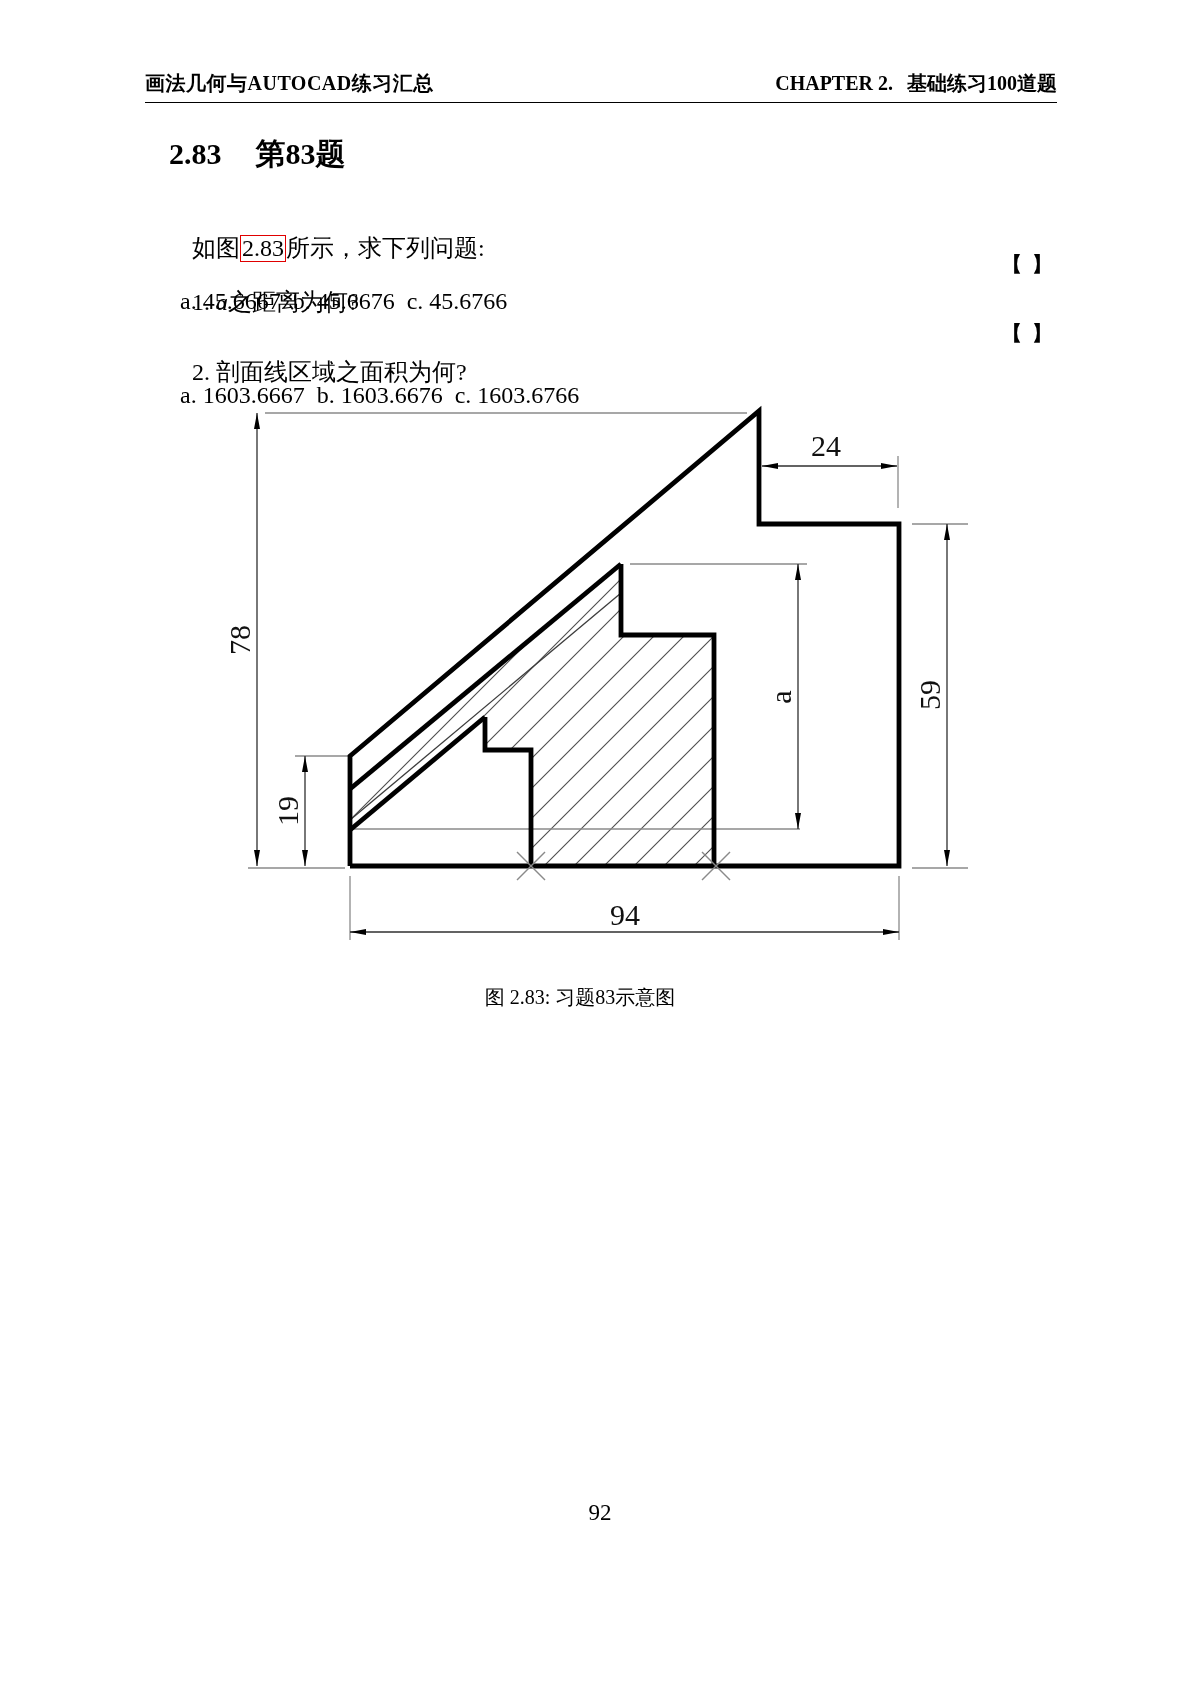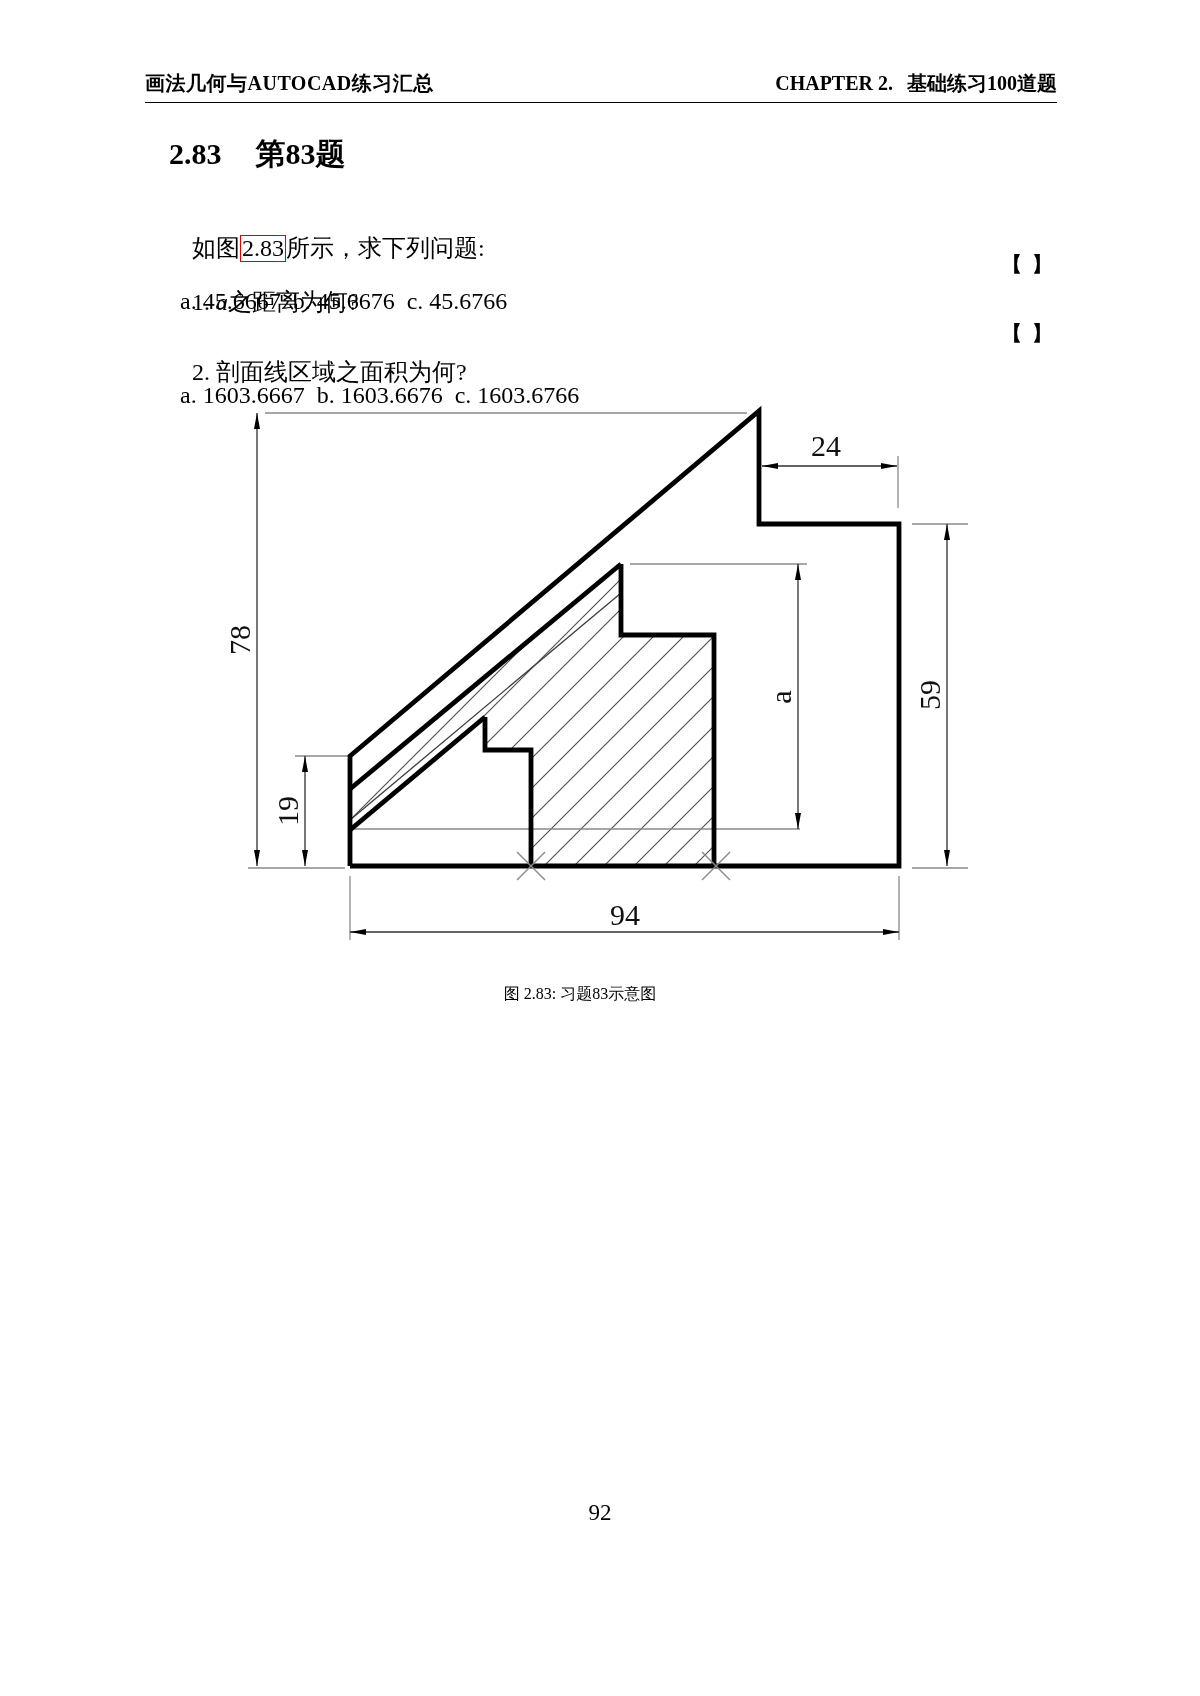--- a/index.html
+++ b/index.html
@@ -12,21 +12,21 @@
   .hdr-left{left:145px;top:70px;font-size:20px;font-weight:bold;letter-spacing:0.5px;}
   .hdr-right{right:143px;top:70px;font-size:20px;font-weight:bold;text-align:right;margin-left:32px;}
   .hdr-right .chap{margin-right:14px;}
   .hdr-rule{left:145px;top:102px;width:912px;height:0;border-top:1.6px solid #000;}
   .sec-head{left:145px;top:134px;font-size:30px;font-weight:bold;margin-left:24px;}
   .sec-head .sec-title{margin-left:34px;}
   .bodyline{left:180px;font-size:24px;white-space:pre;}
   .linkbox{display:inline-block;border:1.4px solid #e00000;padding:0 1px;line-height:1.05;}
   .ivar{font-style:italic;font-family:"Liberation Serif",serif;}
   .bracket{position:absolute;left:1002px;font-size:20px;font-weight:bold;white-space:pre;}
-  .caption{left:0;top:984px;width:1160px;text-align:center;font-size:16px;}
+  .caption{left:0;top:984px;width:1160px;text-align:center;font-size:20px;}
   .pagenum{left:0;top:1500px;width:1200px;text-align:center;font-size:23px;}
   svg text{font-family:"Liberation Serif","DejaVu Serif",serif;}
 </style>
 </head>
 <body>
 
 <div class="abs hdr-left">画法几何与AUTOCAD练习汇总</div>
 <div class="abs hdr-right">
   <span class="chap">CHAPTER 2.</span><span>基础练习100道题</span>
 </div>

